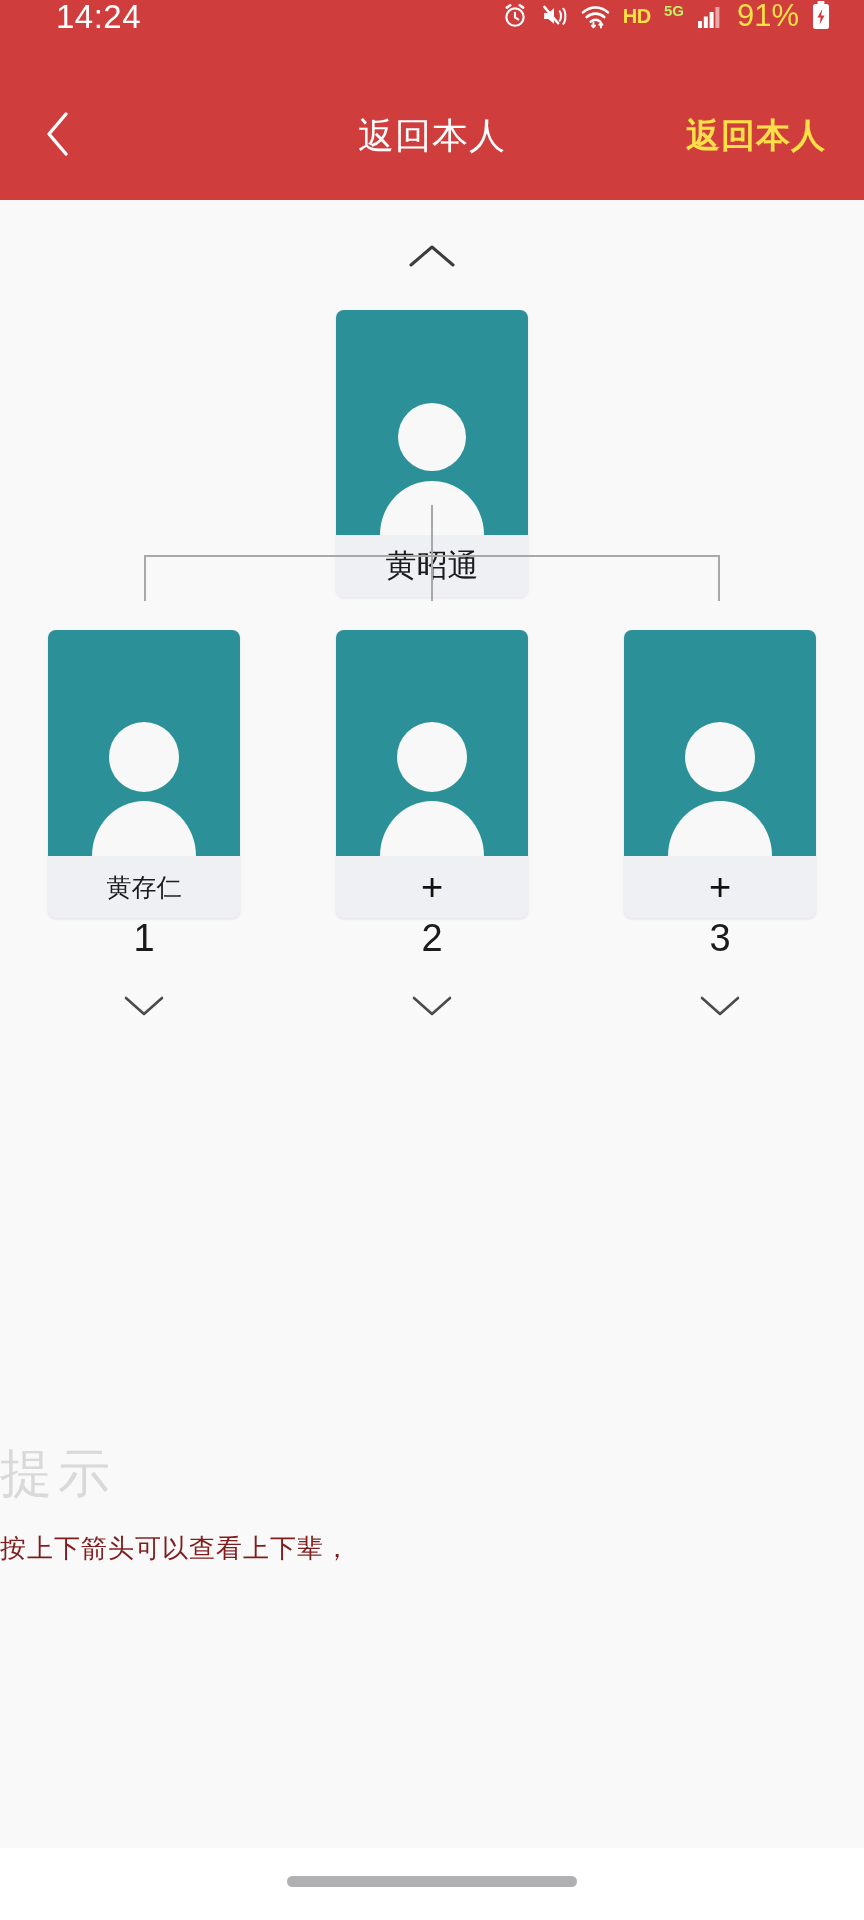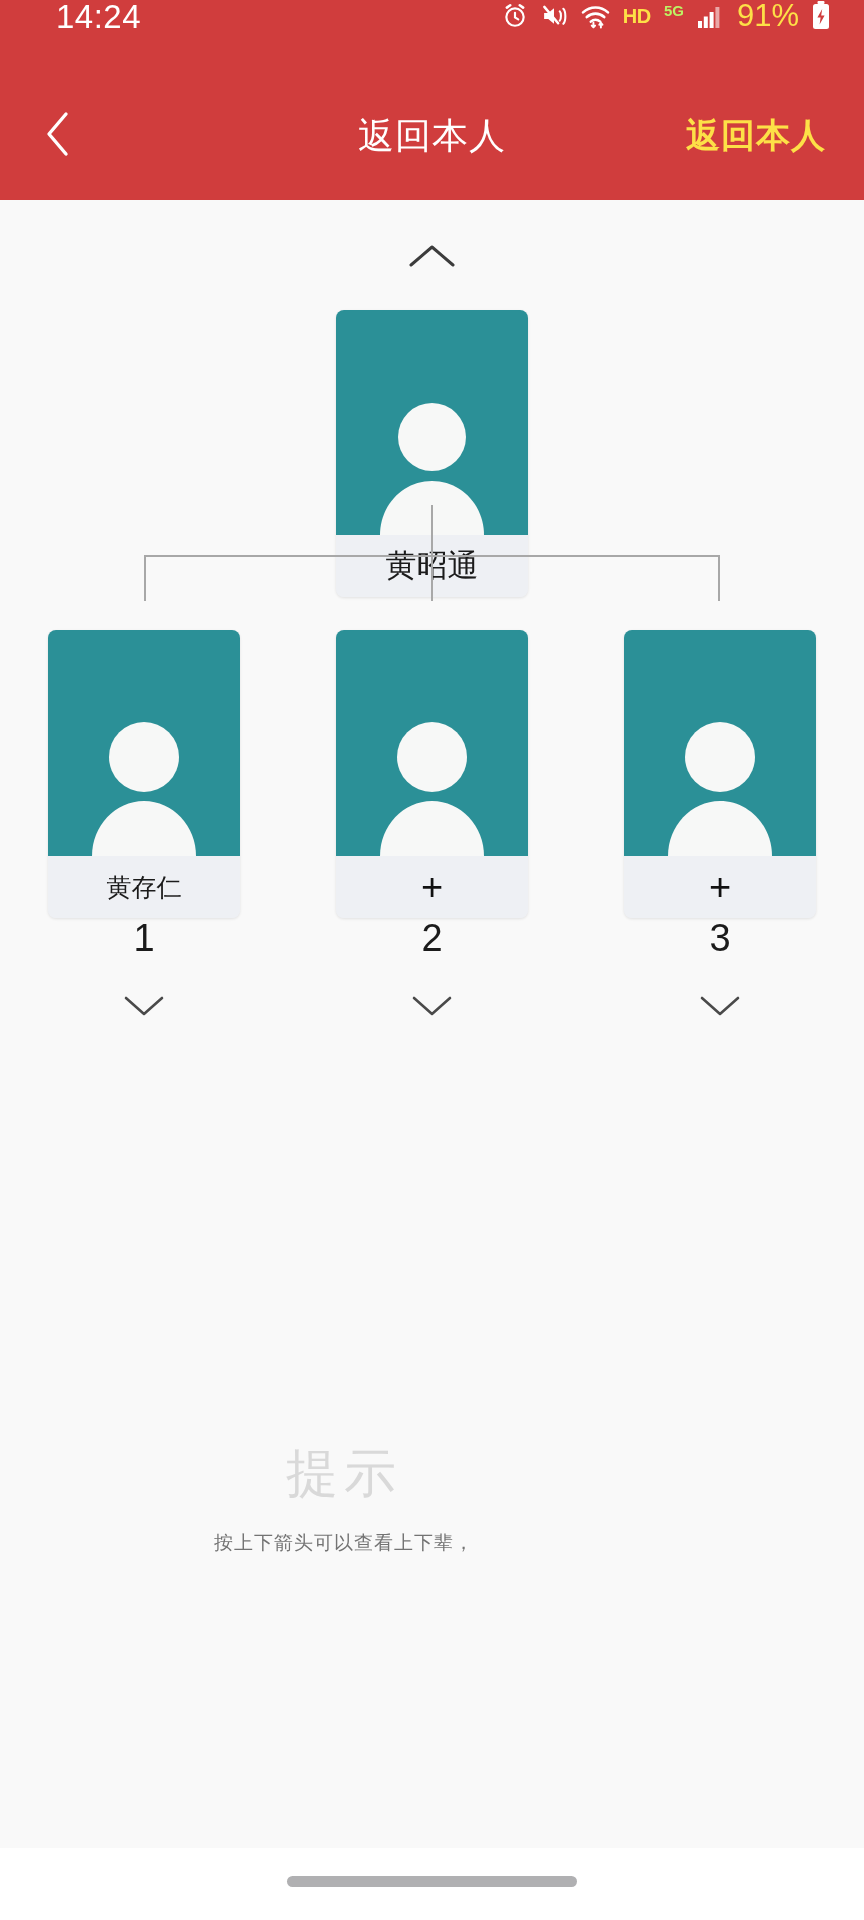--- a/index.html
+++ b/index.html
@@ -151,28 +151,28 @@
     position:absolute; top:785px;
     width:192px; height:46px;
     display:flex; align-items:center; justify-content:center;
     cursor:pointer;
   }
   .dc1 { left:48px; } .dc2 { left:336px; } .dc3 { left:624px; }
 
   
   .hint {
     position:absolute; left:0; top:1245px;
-    width:688px; text-align:center;
+    width:688px; 
   }
   .hint-title {
     font-size:52px; color:#d9d9d9; font-weight:400;
     letter-spacing:6px; line-height:1.1;
   }
   .hint-line {
-    font-size:19px; color:#737373; font-weight:400;
+    font-size:26px; color:#7f1d1d; font-weight:400;
     letter-spacing:1px; line-height:1.55;
   }
   .hint-lines { margin-top:26px; }
 
   
   .gesture-area {
     position:absolute; left:0; bottom:0;
     width:864px; height:72px;
     background:#ffffff;
   }

